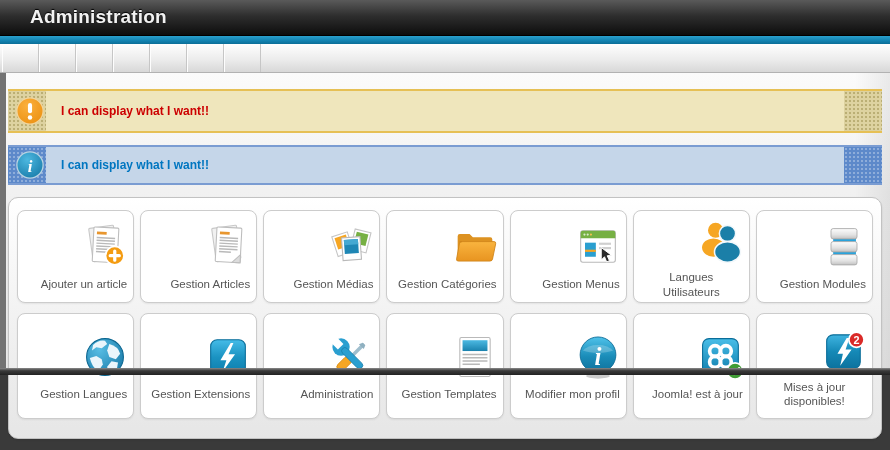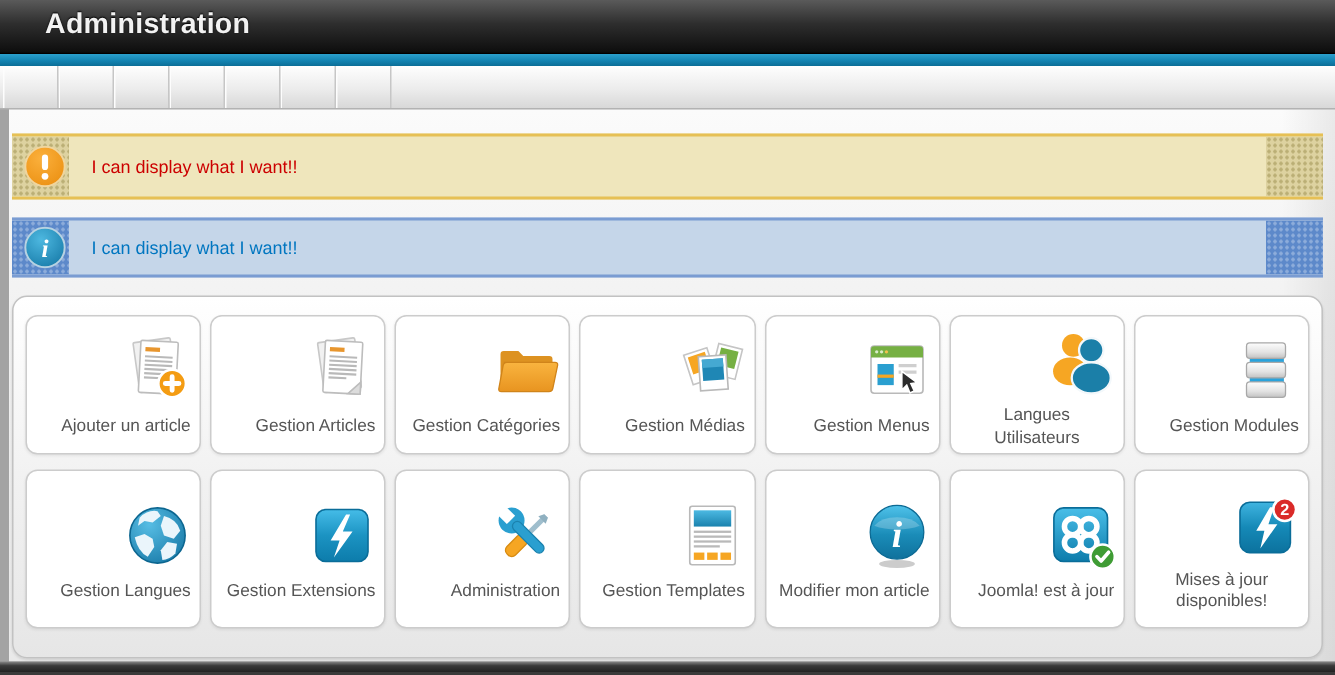--- a/index.html
+++ b/index.html
@@ -1,18 +1,18 @@
 <!DOCTYPE html>
 <html><head>
 <meta charset="utf-8">
 <style>
   * { margin:0; padding:0; box-sizing:border-box; }
   html,body { width:890px; height:450px; }
   body { font-family:"Liberation Sans", sans-serif; background:#3a3a3a; overflow:hidden; }
-  .screen { position:relative; width:890px; height:448px; background:#a3a3a3; }
+  .screen { position:relative; width:890px; height:375px; background:#737373; }
 
   
   .header {
     height:36px;
     background:linear-gradient(180deg,#5a5a5a 0%,#2e2e2e 45%,#0d0d0d 100%);
     background-color:#1a1a1a;
     border-bottom:1px solid #000;
   }
   .header-title {
     color:#f2f2f2; font-size:19px; font-weight:bold;
@@ -66,21 +66,21 @@
   .alert-info {
     height:40px; background:#c5d6e9;
     border-top:2px solid #7a9cd2; border-bottom:2px solid #7a9cd2;
   }
   .alert-info::before, .alert-info::after {
     background-color:#5d89ca;
     background-image:radial-gradient(rgba(255,255,255,.3) 1px, transparent 1.3px);
   }
   .alert-icon { position:relative; z-index:2; width:30px; height:30px; margin-left:7px; flex:0 0 30px; }
   .alert-icon svg { width:30px; height:30px; display:block; }
-  .alert-message { position:relative; z-index:2; font-size:12px; font-weight:normal; margin-left:16px; }
+  .alert-message { position:relative; z-index:2; font-size:12px; font-weight:bold; margin-left:16px; }
   .alert-warning .alert-message { color:#cc0000; }
   .alert-info .alert-message { color:#0076c0; }
 
   
   .panel {
     margin:2px 8px 0 2px; height:242px;
     border:1px solid #c2c2c2; border-radius:10px;
     background:linear-gradient(180deg,#ffffff 0%,#f3f3f3 45%,#e6e6e6 100%);
     box-shadow:inset 0 1px 0 #fff, 0 1px 2px rgba(0,0,0,.12);
     padding:12px 6px;
@@ -207,51 +207,51 @@
                   <rect x="16" y="28" width="11" height="1.3" fill="#b9b9b9"></rect>
                   <path d="M28.5 38 L36 30.5 L36 38 Z" fill="#dcdcdc" stroke="#bdbdbd"></path>
                 </g>
               </svg>
             </span>
             <span class="card-label">Gestion Articles</span>
           </div>
           <div class="card">
             <span class="card-icon">
               <svg viewBox="0 0 48 48">
-                <defs>
-                  <linearGradient id="gcat" x1="0" y1="0" x2="0" y2="1">
-                    <stop offset="0" stop-color="#f9b43f"></stop>
-                    <stop offset="1" stop-color="#e89420"></stop>
-                  </linearGradient>
-                </defs>
-                <path d="M8 14 q0-2 2-2 h9 l3 3 h16 q2 0 2 2 v18 q0 2 -2 2 H10 q-2 0 -2-2 z" fill="#dd9221"></path>
-                <path d="M10 19 h31.5 q2 0 1.6 2 l-2.9 14 q-.4 2 -2.4 2 H8.6 q-2 0 -1.6-2 l2.6-14 q.4-2 2.4-2 z" fill="url(#gcat)" stroke="#d0841a" stroke-width="0.8"></path>
-              </svg>
-            </span>
-            <span class="card-label">Gestion Catégories</span>
-          </div>
-          <div class="card">
-            <span class="card-icon">
-              <svg viewBox="0 0 48 48">
                 <g transform="rotate(-18 16 22)">
                   <rect x="9" y="12" width="15" height="19" fill="#fff" stroke="#c5c5c5"></rect>
                   <rect x="11" y="14" width="11" height="11" fill="#f6a623"></rect>
                 </g>
                 <g transform="rotate(14 33 20)">
                   <rect x="25" y="9" width="15" height="19" fill="#fff" stroke="#c5c5c5"></rect>
                   <rect x="27" y="11" width="11" height="11" fill="#76b043"></rect>
                 </g>
                 <g transform="rotate(-4 24 26)">
                   <rect x="16" y="15" width="17" height="21" fill="#fff" stroke="#b9b9b9"></rect>
                   <rect x="18" y="17" width="13" height="13" fill="#1f87b5"></rect>
                   <rect x="18" y="17" width="13" height="5" fill="#45a9d2"></rect>
                 </g>
               </svg>
             </span>
             <span class="card-label">Gestion Médias</span>
+          </div>
+          <div class="card">
+            <span class="card-icon">
+              <svg viewBox="0 0 48 48">
+                <defs>
+                  <linearGradient id="gcat" x1="0" y1="0" x2="0" y2="1">
+                    <stop offset="0" stop-color="#f9b43f"></stop>
+                    <stop offset="1" stop-color="#e89420"></stop>
+                  </linearGradient>
+                </defs>
+                <path d="M8 14 q0-2 2-2 h9 l3 3 h16 q2 0 2 2 v18 q0 2 -2 2 H10 q-2 0 -2-2 z" fill="#dd9221"></path>
+                <path d="M10 19 h31.5 q2 0 1.6 2 l-2.9 14 q-.4 2 -2.4 2 H8.6 q-2 0 -1.6-2 l2.6-14 q.4-2 2.4-2 z" fill="url(#gcat)" stroke="#d0841a" stroke-width="0.8"></path>
+              </svg>
+            </span>
+            <span class="card-label">Gestion Catégories</span>
           </div>
           <div class="card">
             <span class="card-icon">
               <svg viewBox="0 0 48 48">
                 <rect x="8" y="9" width="32" height="29" rx="2" fill="#fff" stroke="#b9b9b9"></rect>
                 <path d="M8 11 q0-2 2-2 h28 q2 0 2 2 v5 H8 z" fill="#76b043"></path>
                 <circle cx="11.5" cy="12.5" r="1" fill="#d9ecc9"></circle>
                 <circle cx="14.5" cy="12.5" r="1" fill="#d9ecc9"></circle>
                 <circle cx="17.5" cy="12.5" r="1" fill="#f2c14e"></circle>
                 <rect x="12" y="20" width="10" height="13" fill="#2a9fd0"></rect>
@@ -383,21 +383,21 @@
                     <stop offset="0.55" stop-color="#1a8cb8"></stop>
                     <stop offset="1" stop-color="#0f719c"></stop>
                   </linearGradient>
                 </defs>
                 <ellipse cx="24" cy="41.5" rx="11" ry="2.5" fill="#cccccc"></ellipse>
                 <circle cx="24" cy="22" r="16.5" fill="url(#gprof)" stroke="#0c6a94" stroke-width="0.8"></circle>
                 <path d="M10 18 a16 10 0 0 1 28 0 a20 8 0 0 1 -28 0 z" fill="#ffffff" opacity="0.22"></path>
                 <text x="24" y="31" font-family="Liberation Serif, serif" font-style="italic" font-weight="bold" font-size="23" fill="#fff" text-anchor="middle">i</text>
               </svg>
             </span>
-            <span class="card-label">Modifier mon article</span>
+            <span class="card-label">Modifier mon profil</span>
           </div>
           <div class="card">
             <span class="card-icon">
               <svg viewBox="0 0 48 48">
                 <defs>
                   <linearGradient id="gjml" x1="0" y1="0" x2="0" y2="1">
                     <stop offset="0" stop-color="#49bee8"></stop>
                     <stop offset="1" stop-color="#0d7cab"></stop>
                   </linearGradient>
                 </defs>

